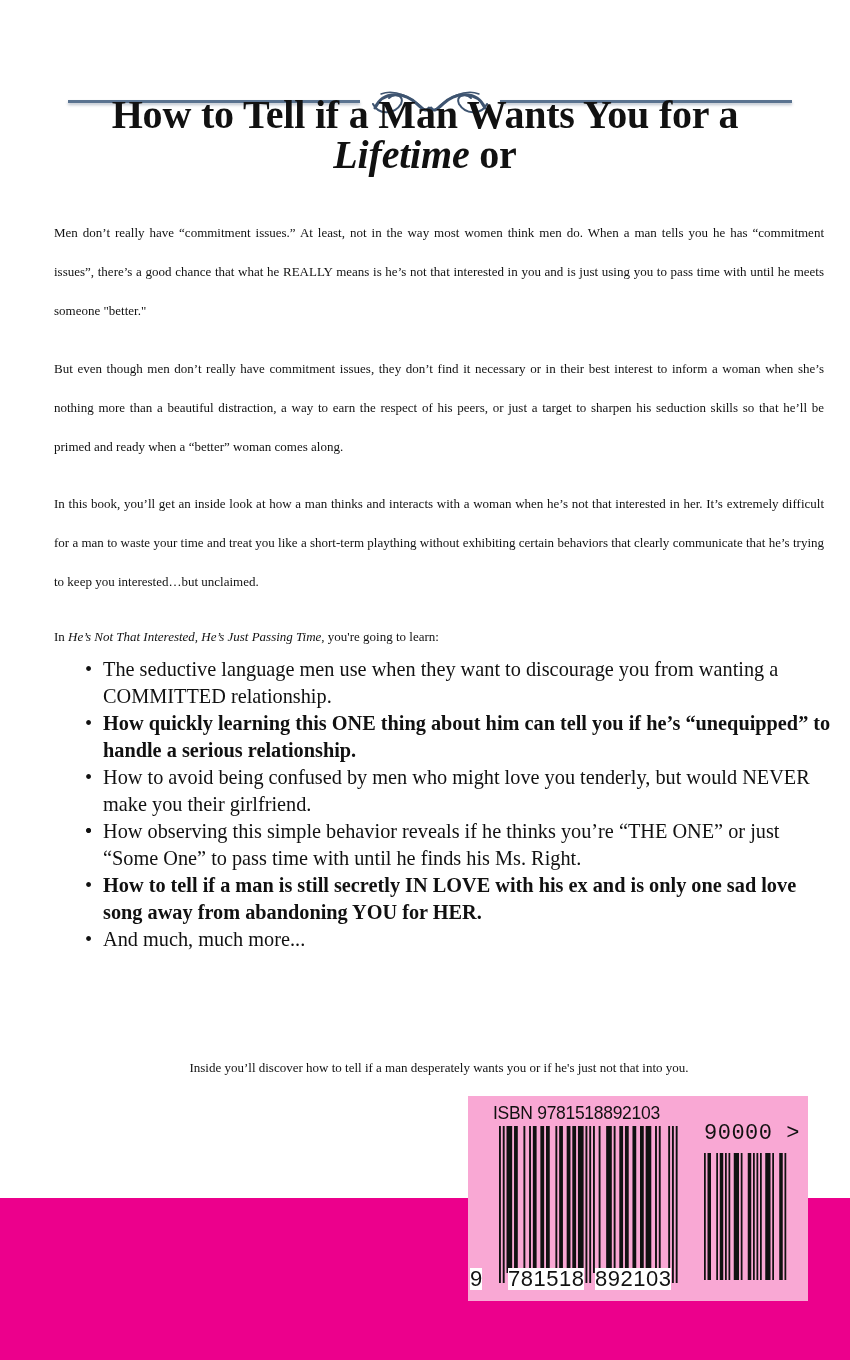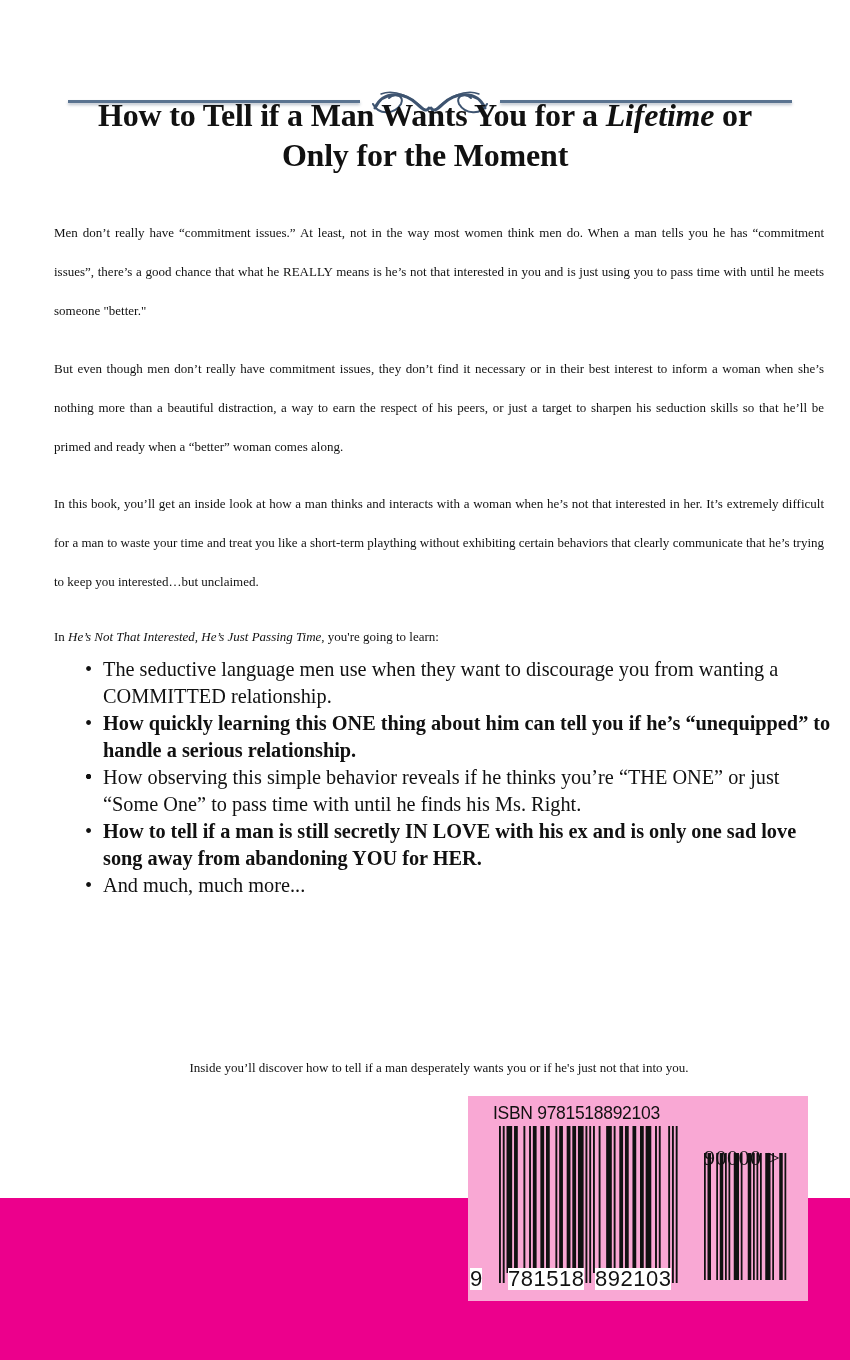--- a/index.html
+++ b/index.html
@@ -9,21 +9,21 @@
       font-family: "Liberation Serif", "DejaVu Serif", serif;
     }
     .ornament { position: absolute; left: 0; top: 40px; width: 850px; height: 45px; }
     .rule { position: absolute; top: 60px; height: 3px; background: #5a7390;
       box-shadow: 0 2px 3px rgba(60,80,110,0.35); }
     .rule.left { left: 68px; width: 292px; }
     .rule.right { left: 500px; width: 292px; }
     .flourish { position: absolute; left: 365px; top: 44px; width: 130px; height: 36px; }
     .title {
       position: absolute; left: 40px; width: 770px; top: 95px; margin: 0;
-      text-align: center; font-weight: bold; font-size: 32px; line-height: 40px;
+      text-align: center; font-weight: bold; font-size: 40px; line-height: 40px;
       letter-spacing: -0.2px;
     }
     .title em { font-style: italic; }
     .para {
       position: absolute; left: 42px; width: 770px; margin: 12px;
       font-size: 13px; line-height: 39px; text-align: justify;
     }
     .p1 { top: 201px; }
     .p2 { top: 337px; }
     .p3 { top: 472px; }
@@ -37,22 +37,22 @@
     .bullets li { position: relative; padding-left: 21px; margin: 0; }
     .bullets li.bold { font-weight: bold; }
     .bullet-dot { position: absolute; left: 3px; top: 0; font-weight: normal; }
     .pink-band { position: absolute; left: 0; top: 1198px; width: 850px; height: 162px; background: #ec008c; }
     .barcode-box { position: absolute; left: 468px; top: 1096px; width: 340px; height: 205px; background: #f9a8d4; }
     .isbn-label {
       position: absolute; left: 25px; top: 7px; font-family: "Liberation Sans", "DejaVu Sans", sans-serif;
       font-size: 17.5px; letter-spacing: -0.3px; color: #111;
     }
     .addon-label {
-      position: absolute; left: 236px; top: 25px; font-family: Liberation Serif, serif;
-      font-size: 22px; color: #111; letter-spacing: 0.5px; margin-top: 24px;
+      position: absolute; left: 236px; top: 25px; font-family: Liberation Mono, monospace;
+      font-size: 22px; color: #111; letter-spacing: 0.5px;
     }
     .digit-first, .digit-group {
       position: absolute; font-family: "Liberation Sans", "DejaVu Sans", sans-serif;
       font-size: 22px; color: #111; background: #fff; line-height: 22px;
     }
     .digit-first { left: 2px; top: 172px; }
     .digit-group.g1 { left: 40px; top: 172px; letter-spacing: 0.5px; }
     .digit-group.g2 { left: 127px; top: 172px; letter-spacing: 0.5px; }
     svg.bars { position: absolute; left: 0; top: 0; }
   </style>
@@ -69,32 +69,31 @@
       <path d="M120 24 C 112 6, 90 8, 78 20 C 72 26, 68 28, 66 24" stroke-width="3"></path>
       <path d="M122 20 C 116 32, 100 30, 94 20 C 90 12, 100 8, 106 14" stroke-width="2"></path>
       <path d="M114 10 C 100 4, 82 14, 70 26" stroke-width="1.5"></path>
     </g>
   </svg>
   <div class="rule right"></div>
 </div>
 
 <h1 class="title">
   <span>How to Tell if a Man Wants You for a </span><em>Lifetime</em><span> or</span><br>
-  <span>Only for the Moment</span>
 </h1>
 
 <p class="para p1">Men don’t really have “commitment issues.” At least, not in the way most women think men do. When a man tells you he has “commitment issues”, there’s a good chance that what he REALLY means is he’s not that interested in you and is just using you to pass time with until he meets someone "better."</p>
 <p class="para p2">But even though men don’t really have commitment issues, they don’t find it necessary or in their best interest to inform a woman when she’s nothing more than a beautiful distraction, a way to earn the respect of his peers, or just a target to sharpen his seduction skills so that he’ll be primed and ready when a “better” woman comes along.</p>
 <p class="para p3">In this book, you’ll get an inside look at how a man thinks and interacts with a woman when he’s not that interested in her. It’s extremely difficult for a man to waste your time and treat you like a short-term plaything without exhibiting certain behaviors that clearly communicate that he’s trying to keep you interested…but unclaimed.</p>
 <p class="para p4"><span>In </span><span class="bi">He’s Not That Interested, He’s Just Passing Time</span><span>, you're going to learn:</span></p>
 
 <ul class="bullets">
   <li><span class="bullet-dot">•</span><span>The seductive language men use when they want to discourage you from wanting a COMMITTED relationship.</span></li>
   <li class="bold"><span class="bullet-dot">•</span><span>How quickly learning this ONE thing about him can tell you if he’s “unequipped” to handle a serious relationship.</span></li>
-  <li><span class="bullet-dot">•</span></li>
+  <li><span class="bullet-dot">•</span><span>How to avoid being confused by men who might love you tenderly, but would NEVER make you their girlfriend.</span></li>
   <li class="bold"><span class="bullet-dot">•</span></li>
   <li><span class="bullet-dot">•</span><span>How observing this simple behavior reveals if he thinks you’re “THE ONE” or just “Some One” to pass time with until he finds his Ms. Right.</span></li>
   <li class="bold"><span class="bullet-dot">•</span><span>How to tell if a man is still secretly IN LOVE with his ex and is only one sad love song away from abandoning YOU for HER.</span></li>
   <li><span class="bullet-dot">•</span><span>And much, much more...</span></li>
 </ul>
 
 <p class="para p5">Inside you’ll discover how to tell if a man desperately wants you or if he's just not that into you.</p>
 
 <div class="pink-band"></div>
 

